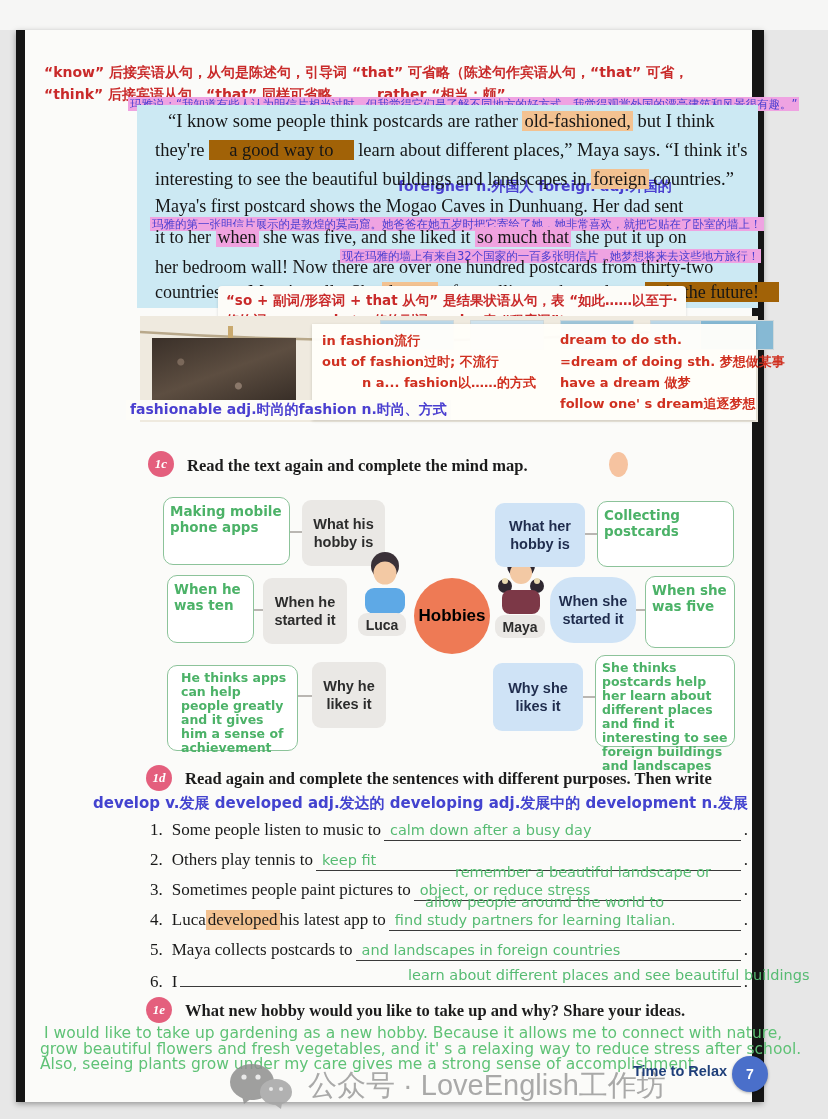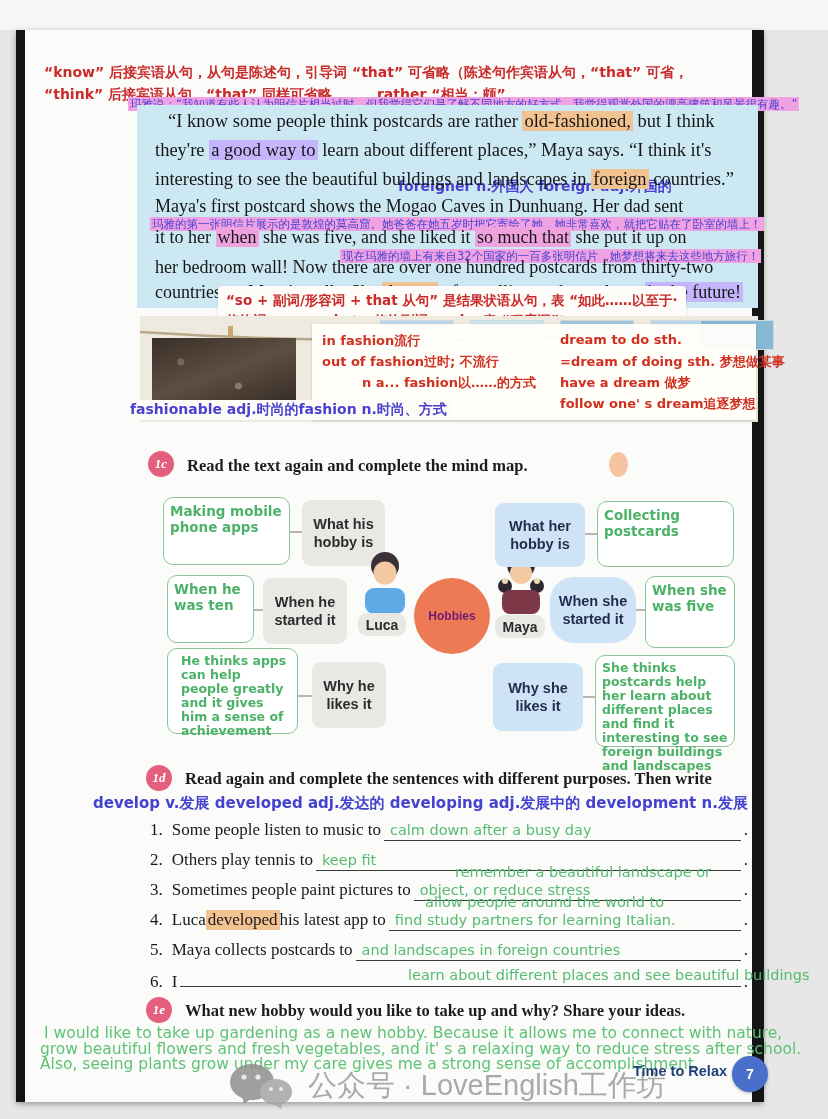--- a/index.html
+++ b/index.html
@@ -10,21 +10,21 @@
   .page{left:16px;top:30px;width:747px;height:1072px;background:#fbfbf9;box-shadow:0 2px 6px rgba(0,0,0,.35);}
   .edge{top:30px;height:1072px;background:#151515;}
   .edge.l{left:16px;width:9px;}
   .edge.r{left:752px;width:12px;}
 
   .red-note{color:#c92a2a;font-weight:bold;font-size:14px;line-height:20px;font-family:"DejaVu Sans",sans-serif;}
   .blue-ann{color:#4a3fd0;font-size:11.5px;font-family:"DejaVu Sans",sans-serif;white-space:nowrap;}
   .hl-pinkbg{background:#efa3e2;padding:0 2px;}
   .hl-pink{background:#f0a2df;padding:0 2px;}
   .hl-orange{background:#f3c291;padding:0 2px;}
-  .hl-cyan{background:#c4b5fd;padding:0 2px;}
+  .hl-cyan{background:#a16207;padding:0 20px;}
 
   .passage-bg{left:137px;top:105px;width:621px;height:203px;background:#cce9f3;}
   .pline{font-family:"Liberation Serif",serif;font-size:18.5px;color:#161616;white-space:nowrap;}
   .pline2{font-family:"Liberation Serif",serif;font-size:18px;color:#161616;white-space:nowrap;}
 
   .so-note{background:#fdfcf8;border-radius:4px;box-shadow:0 1px 3px rgba(0,0,0,.15);padding:4px 8px;}
   .so-note div{color:#c92a2a;font-weight:bold;font-size:13.5px;line-height:20px;font-family:"DejaVu Sans",sans-serif;white-space:nowrap;}
 
   .photo{left:140px;top:316px;width:618px;height:106px;background:#efeadf;overflow:visible;}
   .postcard{position:absolute;top:4px;height:28px;border:1px solid #cfd8da;}
@@ -43,21 +43,21 @@
   .sec-title{font-family:"Liberation Serif",serif;font-weight:bold;font-size:16.5px;color:#1c1c1c;white-space:nowrap;}
   .orange-dot{width:19px;height:25px;border-radius:50%;background:#f6c3a0;}
 
   .mm-green{border:1.6px solid #8cc39a;border-radius:10px;background:#fff;color:#4cb268;
      font-family:"DejaVu Sans",sans-serif;font-weight:bold;font-size:13.5px;line-height:16px;padding:5px 6px;box-sizing:border-box;}
   .mm-green.small{font-size:12.5px;line-height:14px;}
   .mm-gray{background:#eae8e5;border-radius:9px;color:#2c2c2c;font-weight:bold;font-size:14.5px;line-height:18px;
      display:flex;align-items:center;justify-content:center;text-align:center;padding:4px;box-sizing:border-box;}
   .mm-blue{background:#cfe3f6;border-radius:9px;color:#1f2c4d;font-weight:bold;font-size:14.5px;line-height:18px;
      display:flex;align-items:center;justify-content:center;text-align:center;padding:4px;box-sizing:border-box;}
-  .hobbies{width:76px;height:76px;border-radius:50%;background:#ee7a55;color:#701a75;font-weight:bold;font-size:12px;
+  .hobbies{width:76px;height:76px;border-radius:50%;background:#ee7a55;color:#000000;font-weight:bold;font-size:17px;
      display:flex;align-items:center;justify-content:center;}
   .conn{background:#b9b6b2;height:2px;}
 
   .sent{display:flex;align-items:baseline;font-family:"Liberation Serif",serif;font-size:17px;color:#191919;}
   .sent .num{margin-right:9px;}
   .sent .fill{flex:1;border-bottom:1.4px solid #3a3a3a;margin:0 3px;padding-left:6px;min-height:18px;}
   .ans{font-family:"DejaVu Sans",sans-serif;font-weight:500;font-size:14.5px;color:#56bb72;white-space:nowrap;}
   .blue-voc{color:#4343cf;font-weight:bold;font-size:15px;white-space:nowrap;font-family:"DejaVu Sans",sans-serif;}
 
   .green-para{color:#5fc276;font-weight:500;font-size:15.5px;line-height:16px;white-space:nowrap;font-family:"DejaVu Sans",sans-serif;}
@@ -144,21 +144,21 @@
   <div class="abs fash-line" style="left:126px;top:400px;">fashionable adj.时尚的fashion n.时尚、方式</div>
 
   <div class="abs badge" style="left:148px;top:451px;">1c</div>
   <div class="abs sec-title" style="left:187px;top:456px;">Read the text again and complete the mind map.</div>
   <div class="abs orange-dot" style="left:609px;top:452px;"></div>
 
   <div class="abs mm-green" style="left:163px;top:497px;width:127px;height:68px;">Making mobile phone apps</div>
   <div class="abs mm-gray" style="left:302px;top:500px;width:83px;height:66px;">What his hobby is</div>
   <div class="abs mm-green" style="left:167px;top:575px;width:87px;height:68px;">When he was ten</div>
   <div class="abs mm-gray" style="left:263px;top:578px;width:84px;height:66px;">When he started it</div>
-  <div class="abs mm-green small" style="left:167px;top:648px;width:131px;height:86px;padding-left:13px;">He thinks apps can help people greatly and it gives him a sense of achievement</div>
+  <div class="abs mm-green small" style="left:167px;top:665px;width:131px;height:86px;padding-left:13px;">He thinks apps can help people greatly and it gives him a sense of achievement</div>
   <div class="abs mm-gray" style="left:312px;top:662px;width:74px;height:66px;">Why he likes it</div>
 
   <svg class="abs" style="left:357px;top:550px;" width="56" height="64">
     <rect x="8" y="38" width="40" height="26" rx="9" fill="#5ea9e6"></rect>
     <circle cx="28" cy="16" r="14" fill="#3a3138"></circle>
     <circle cx="28" cy="23" r="11.5" fill="#f3c9a4"></circle>
     <path d="M15,16 a13,11 0 0 1 26,0 l-4,-4 a12,9 0 0 0 -18,0 z" fill="#3a3138"></path>
   </svg>
   <div class="abs mm-gray" style="left:358px;top:613px;width:48px;height:23px;font-size:14px;">Luca</div>
 

